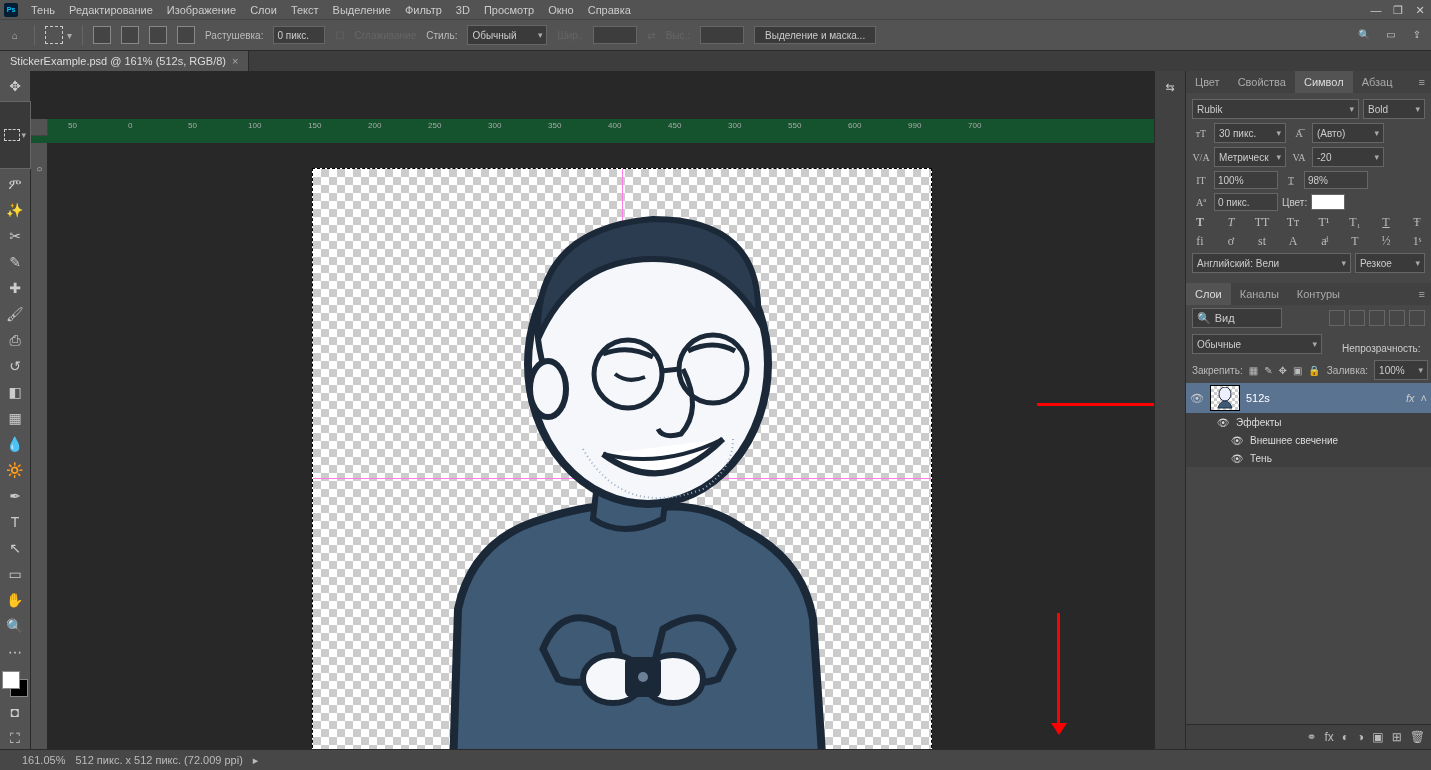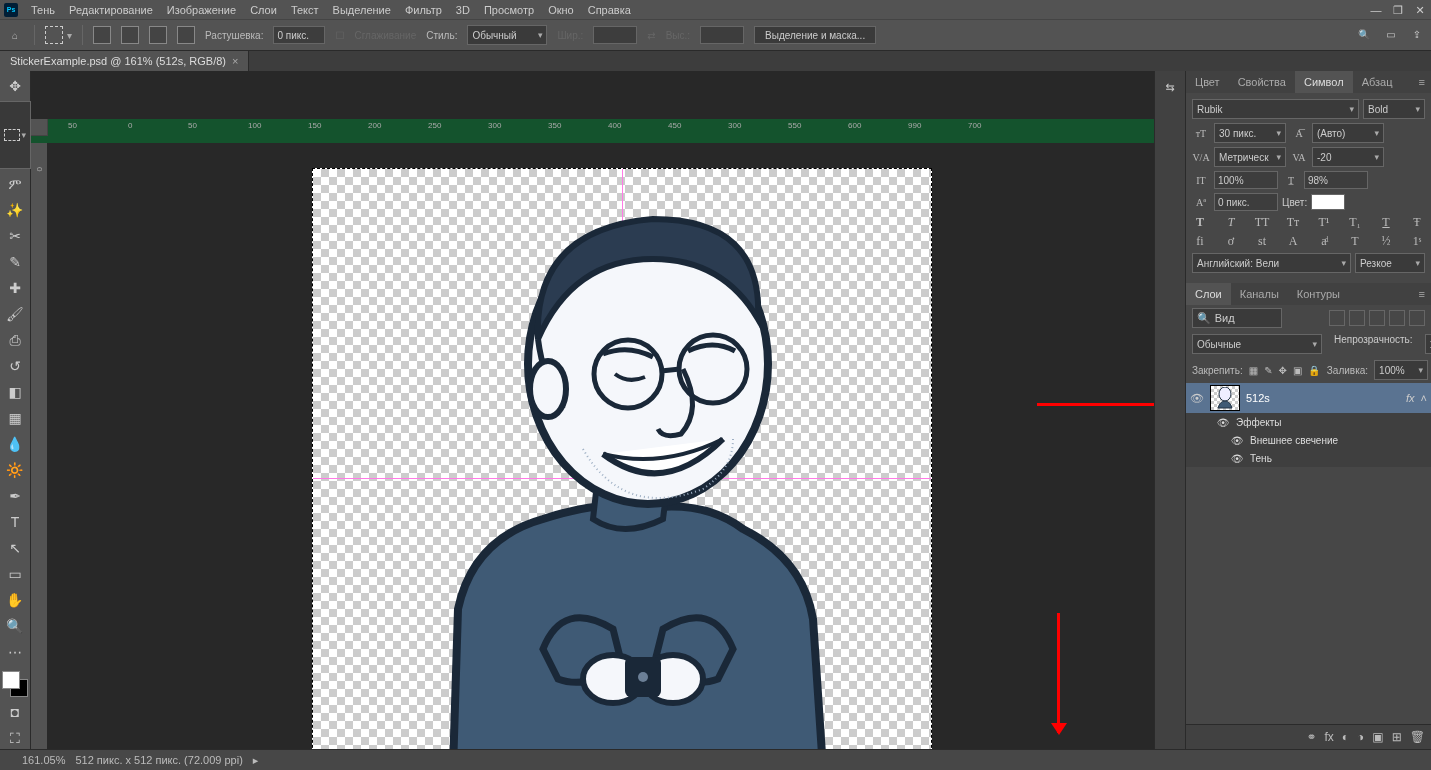--- a/index.html
+++ b/index.html
@@ -56,21 +56,21 @@
 .sel{flex:1;background:#3a3a3a;border:1px solid #666;height:18px;padding:0 4px;display:flex;align-items:center;justify-content:space-between;color:#ccc;}
 .sel:after{content:"▾";font-size:9px;color:#aaa;}
 .mini-icon{width:18px;height:14px;display:flex;align-items:center;justify-content:center;color:#bbb;font-family:serif;}
 .txtbtn-row{display:flex;gap:3px;justify-content:space-between;margin:4px 0;}
 .txtbtn-row span{font-family:serif;font-size:12px;color:#bbb;width:16px;text-align:center;}
 .layers-panel{flex:1;display:flex;flex-direction:column;background:#474747;min-height:0;}
 .layers-row{display:flex;align-items:center;gap:4px;padding:3px 6px;}
 .search-kind{display:flex;align-items:center;background:#3a3a3a;border:1px solid #666;height:18px;width:80px;padding:0 4px;gap:4px;}
 .kind-icons{display:flex;gap:4px;margin-left:auto;}
 .kind-icons span{width:14px;height:14px;border:1px solid #666;}
-.layers-row2{display:flex;align-items:flex-start;padding:3px 6px;font-size:10px;gap:12px;}
+.layers-row2{display:flex;align-items:flex-end;padding:3px 6px;font-size:10px;gap:20px;}
 .lock-row{display:flex;align-items:center;padding:3px 6px;font-size:10px;gap:6px;color:#bbb;}
 .layer-list{flex:1;background:#474747;overflow:auto;}
 .layer-item{display:flex;align-items:center;height:30px;background:#5a7391;padding:0 4px;gap:6px;}
 .eye{width:14px;height:14px;display:flex;align-items:center;justify-content:center;}
 .thumb{width:28px;height:24px;background:#fff;border:1px solid #000;background-image:linear-gradient(45deg,#ccc 25%,transparent 25%),linear-gradient(-45deg,#ccc 25%,transparent 25%),linear-gradient(45deg,transparent 75%,#ccc 75%),linear-gradient(-45deg,transparent 75%,#ccc 75%);background-size:6px 6px;background-position:0 0,0 3px,3px -3px,-3px 0;position:relative;}
 .thumb svg{position:absolute;top:1px;left:4px;width:20px;height:22px;}
 .layer-item .name{flex:1;color:#fff;}
 .sub-effect{display:flex;align-items:center;height:18px;padding-left:30px;gap:6px;font-size:10px;color:#ddd;background:#3f3f3f;}
 .statusbar{height:20px;background:#474747;border-top:1px solid #2a2a2a;display:flex;align-items:center;padding:0 22px;font-size:11px;color:#bbb;gap:10px;}
 .panels-bottom{height:24px;background:#414141;border-top:1px solid #2a2a2a;display:flex;align-items:center;justify-content:flex-end;padding:0 6px;gap:8px;color:#bbb;}

